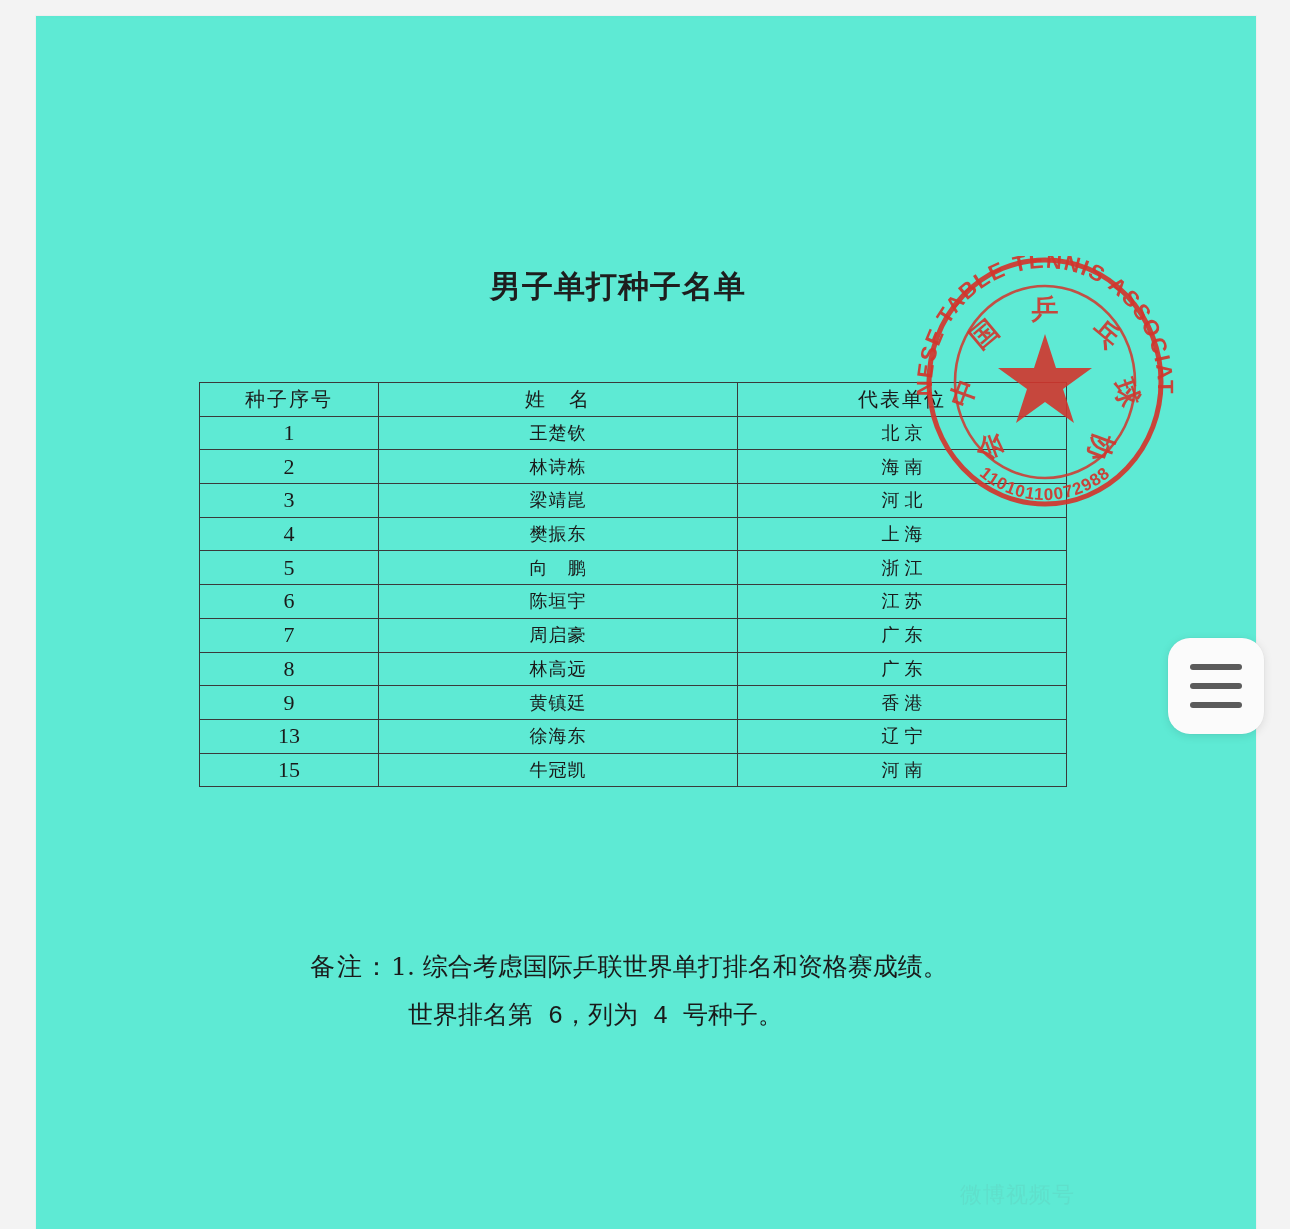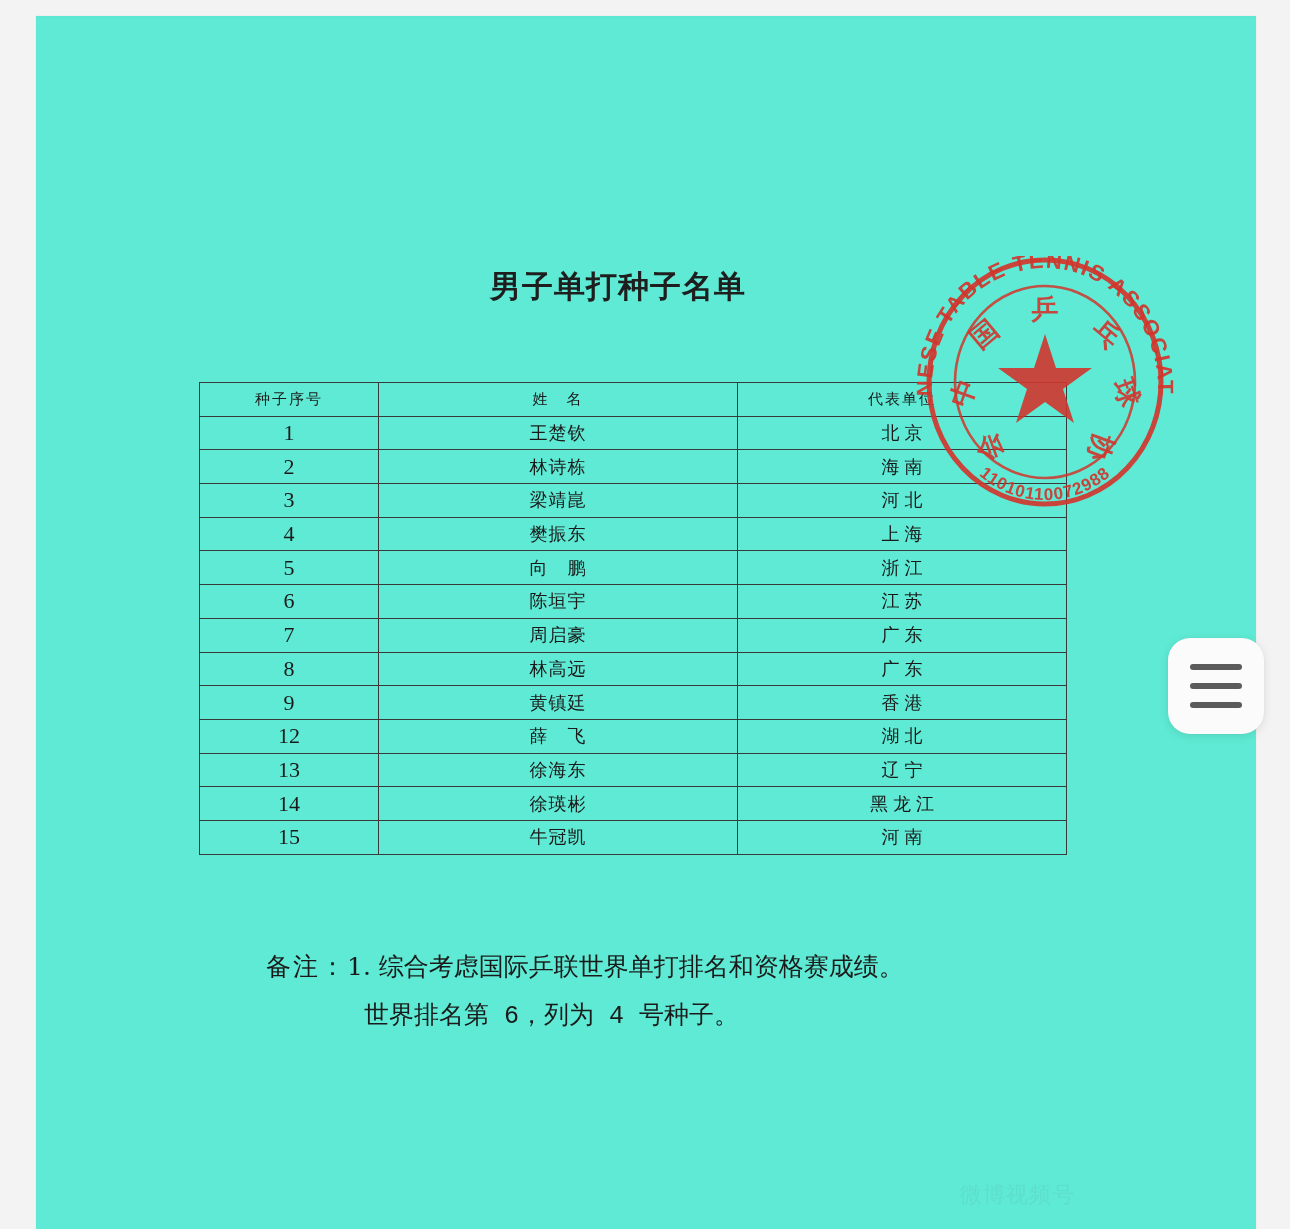--- a/index.html
+++ b/index.html
@@ -83,21 +83,21 @@
     height: 32.7px;
     padding: 0;
     text-align: center;
     vertical-align: middle;
     font-weight: normal;
     font-size: 18px;
     line-height: 1;
     font-family: "DejaVu Serif", "Liberation Serif", serif;
   }
   table.seed-table thead th {
-    font-size: 15px;
+    font-size: 20px;
     letter-spacing: 2px;
   }
   table.seed-table td.seq {
     font-family: "Liberation Serif", "DejaVu Serif", serif;
     font-size: 22px;
     letter-spacing: 0;
   }
   table.seed-table td.name {
     letter-spacing: 1px;
   }
@@ -113,20 +113,21 @@
     top: 938px;
     width: 880px;
     font-family: "DejaVu Serif", "Liberation Serif", serif;
     font-size: 25px;
     color: #1a1a1a;
   }
   .remark-line {
     display: block;
     white-space: nowrap;
     line-height: 1;
+    margin-left: 44px;
   }
   .remark-line.l1 { margin-top: 0px; }
   .remark-line.l2 { margin-top: 25px; padding-left: 98px; }
   .remark-line.l3 { margin-top: 25px; padding-left: 98px; font-family: Liberation Mono, monospace; }
   .remark-line.l4 { margin-top: 25px; padding-left: 98px; }
   .rm-label { letter-spacing: 2px; }
 
   
   #seal {
     position: absolute;
@@ -239,33 +240,23 @@
               <td class="seq">8</td>
               <td class="name">林高远</td>
               <td class="unit">广东</td>
             </tr>
             <tr>
               <td class="seq">9</td>
               <td class="name">黄镇廷</td>
               <td class="unit">香港</td>
             </tr>
             <tr>
-              <td class="seq">12</td>
-              <td class="name">薛　飞</td>
-              <td class="unit">湖北</td>
-            </tr>
-            <tr>
               <td class="seq">13</td>
               <td class="name">徐海东</td>
               <td class="unit">辽宁</td>
-            </tr>
-            <tr>
-              <td class="seq">14</td>
-              <td class="name">徐瑛彬</td>
-              <td class="unit">黑龙江</td>
             </tr>
             <tr>
               <td class="seq">15</td>
               <td class="name">牛冠凯</td>
               <td class="unit">河南</td>
             </tr>
           </tbody>
       </table>
     </div>
 

